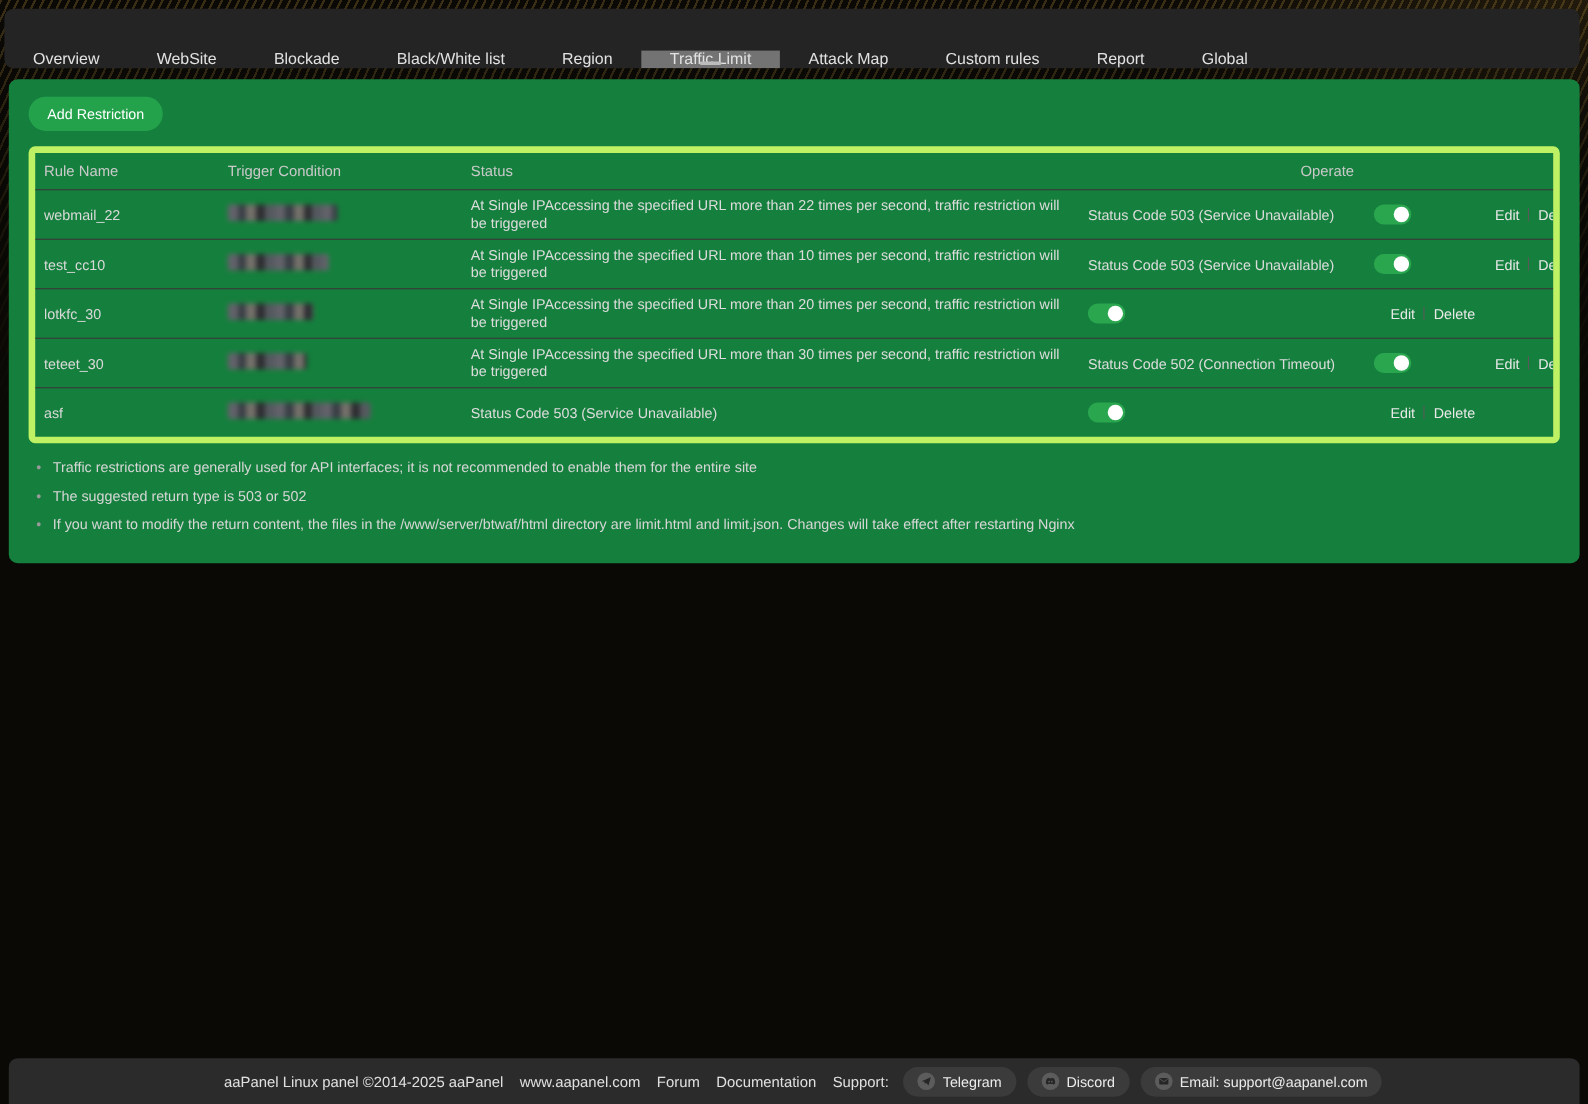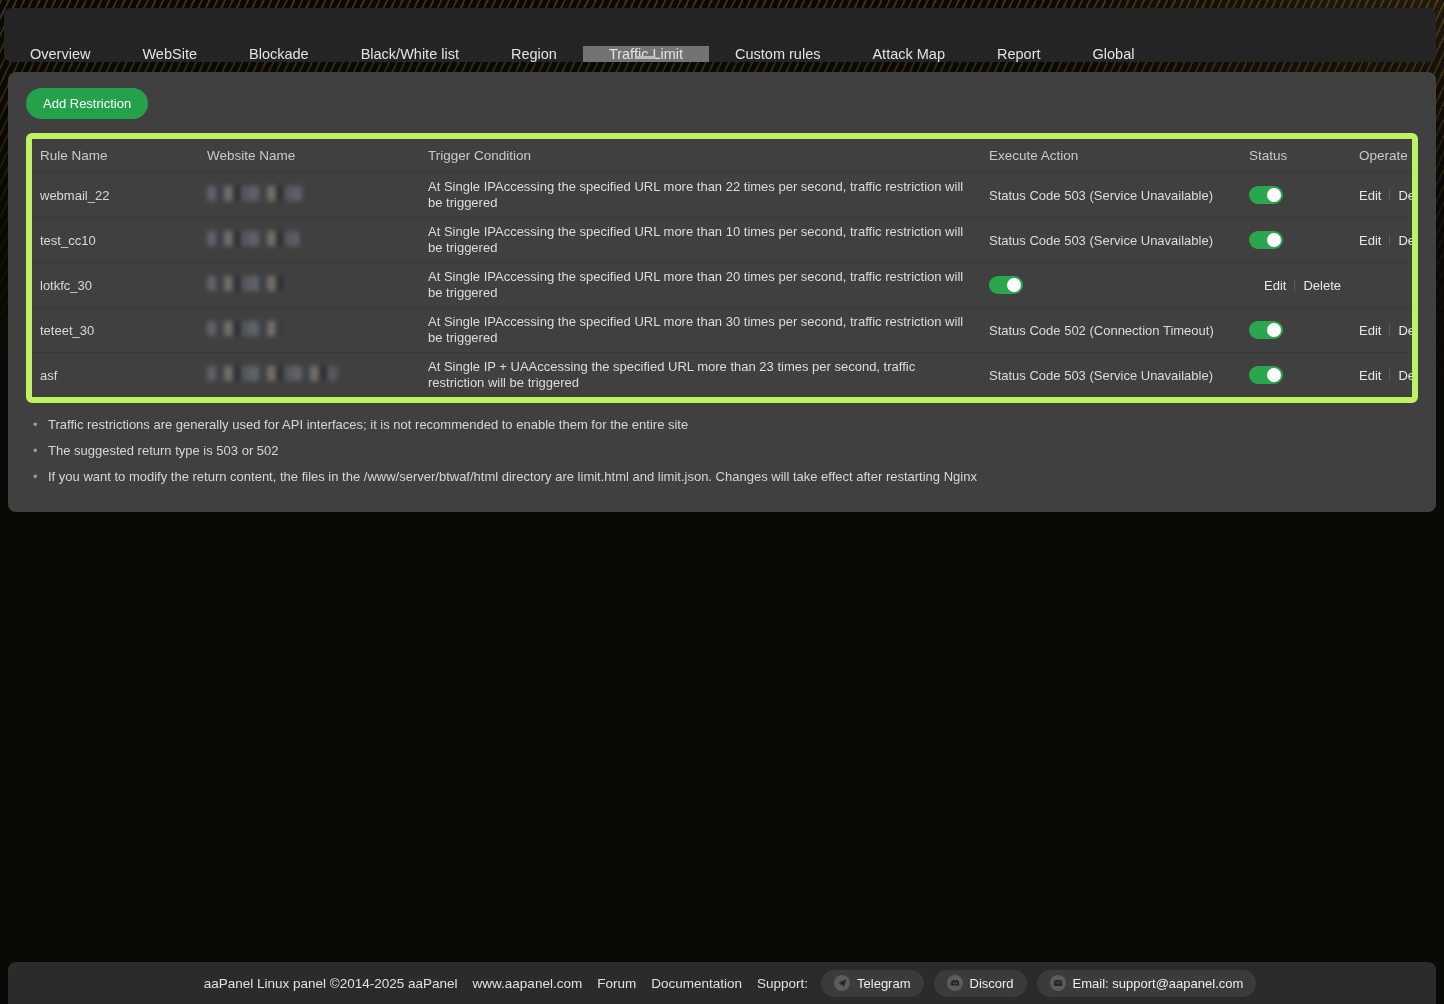--- a/index.html
+++ b/index.html
@@ -29,21 +29,21 @@
   .nav-tab.active { background:#737373; }
   .nav-tab.active::after {
     content:""; position:absolute; left:50%; bottom:3px;
     width:20px; height:3px; margin-left:-10px;
     background:#bdbdbd; border-radius:2px;
   }
 
   
   .panel {
     position:absolute; left:8px; right:8px; top:72px; height:440px;
-    background:#404040; border-radius:8px; padding:16px 18px;
+    background:#15803d; border-radius:8px; padding:16px 18px;
   }
   .btn-add {
     display:inline-block; height:31px; line-height:31px; padding:0 17px;
     background:var(--accent-green,#23a24b); color:#ffffff;
     font-size:13px; font-weight:500; border:none; border-radius:16px;
     cursor:pointer; font-family:inherit;
   }
 
   .table {
     margin-top:14px; border:6px solid #bef264; border-radius:6px;
@@ -122,36 +122,34 @@
 </head>
 <body>
 
 <nav class="navbar">
   <div class="nav-tab">Overview</div>
   <div class="nav-tab">WebSite</div>
   <div class="nav-tab">Blockade</div>
   <div class="nav-tab">Black/White list</div>
   <div class="nav-tab">Region</div>
   <div class="nav-tab active">Traffic Limit</div>
+  <div class="nav-tab">Attack Map</div>
   <div class="nav-tab">Custom rules</div>
-  <div class="nav-tab">Attack Map</div>
   <div class="nav-tab">Report</div>
   <div class="nav-tab">Global</div>
 </nav>
 
 <main class="panel">
 
   <button class="btn-add">Add Restriction</button>
 
   <div class="table">
     <div class="trow thead">
       <div class="cell">Rule Name</div>
-      <div class="cell">Website Name</div>
       <div class="cell">Trigger Condition</div>
-      <div class="cell">Execute Action</div>
       <div class="cell">Status</div>
       <div class="cell c-operate">Operate</div>
     </div>
 
     <div class="tbody">
 
       <div class="trow">
         <div class="cell">webmail_22</div>
         <div class="cell"><span class="blur"></span></div>
         <div class="cell c-trigger">At Single IPAccessing the specified URL more than 22 times per second, traffic restriction will be triggered</div>
@@ -190,21 +188,20 @@
         <div class="cell c-action">Status Code 502 (Connection Timeout)</div>
         <div class="cell"><span class="toggle"><span class="knob"></span></span></div>
         <div class="cell c-operate">
           <a class="op">Edit</a><span class="op-div"></span><a class="op">Delete</a>
         </div>
       </div>
 
       <div class="trow">
         <div class="cell">asf</div>
         <div class="cell"><span class="blur"></span></div>
-        <div class="cell c-trigger">At Single IP + UAAccessing the specified URL more than 23 times per second, traffic restriction will be triggered</div>
         <div class="cell c-action">Status Code 503 (Service Unavailable)</div>
         <div class="cell"><span class="toggle"><span class="knob"></span></span></div>
         <div class="cell c-operate">
           <a class="op">Edit</a><span class="op-div"></span><a class="op">Delete</a>
         </div>
       </div>
 
     </div>
   </div>
 

